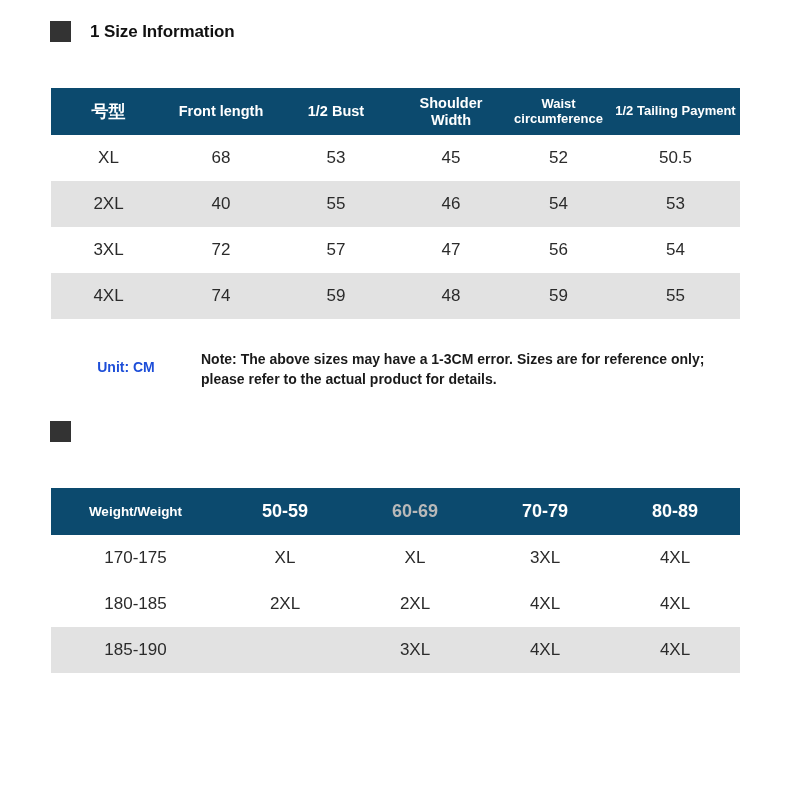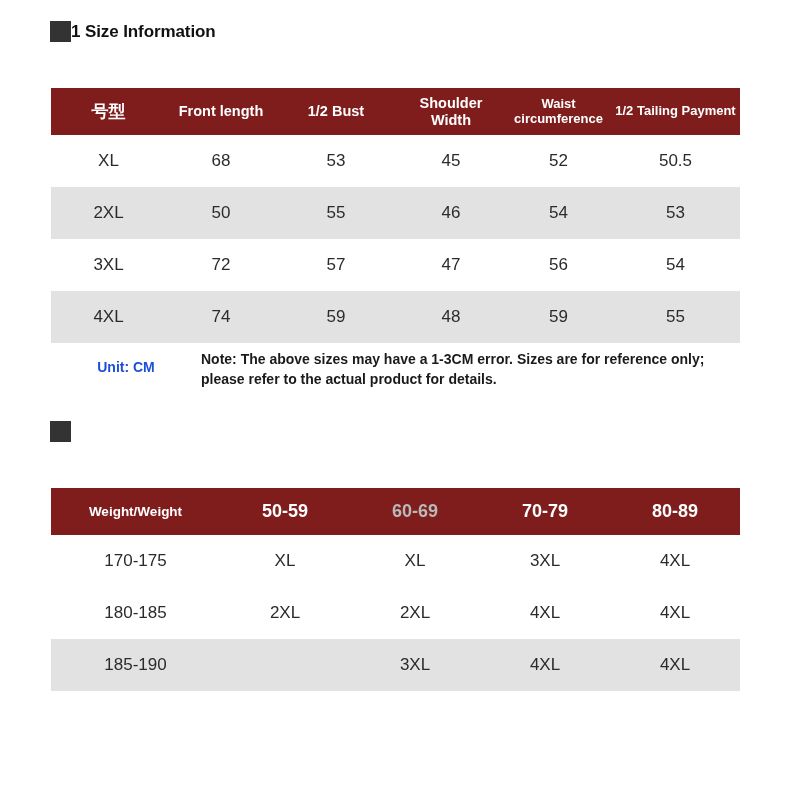--- a/index.html
+++ b/index.html
@@ -13,21 +13,21 @@
     font-family: "Liberation Sans", sans-serif;
     color: #1f1f1f;
     overflow: hidden;
     position: relative;
   }
 
   
   .section-heading {
     display: flex;
     align-items: center;
-    gap: 0;
+    gap: 19px;
   }
   .heading-marker {
     width: 21px;
     height: 21px;
     background: #333333;
     flex: 0 0 auto;
   }
   .heading-text {
     font-size: 17px;
     font-weight: bold;
@@ -52,21 +52,21 @@
     position: absolute;
     left: 51px;
     width: 689px;
     border-collapse: collapse;
     table-layout: fixed;
   }
   #table-size-information { top: 88px; }
   #table-size-recommendation { top: 488px; }
 
   .size-table thead tr {
-    background: #7f1d1d;
+    background: #0c4a6e;
   }
   .size-table thead th {
     color: #ffffff;
     font-size: 14.5px;
     font-weight: bold;
     text-align: center;
     vertical-align: middle;
     height: 47px;
     padding: 2px 3px;
     line-height: 1.12;
@@ -85,21 +85,21 @@
   .size-table thead th.hw {
     font-size: 13.5px;
   }
   .size-table thead th.big {
     font-size: 18px;
   }
 
   .size-table tbody td {
     text-align: center;
     vertical-align: middle;
-    height: 52px;
+    height: 46px;
     font-size: 17px;
     color: #2b2b2b;
     font-weight: normal;
     padding: 0 3px;
     box-sizing: border-box;
   }
   .size-table tbody tr.odd-row { background: #ffffff; }
   .size-table tbody tr.even-row { background: #e2e2e2; }
 
   
@@ -181,21 +181,21 @@
     <tr class="odd-row">
       <td>XL</td>
       <td>68</td>
       <td>53</td>
       <td>45</td>
       <td>52</td>
       <td>50.5</td>
     </tr>
     <tr class="even-row">
       <td>2XL</td>
-      <td>50</td>
+      <td>40</td>
       <td>55</td>
       <td>46</td>
       <td>54</td>
       <td>53</td>
     </tr>
     <tr class="odd-row">
       <td>3XL</td>
       <td>72</td>
       <td>57</td>
       <td>47</td>

